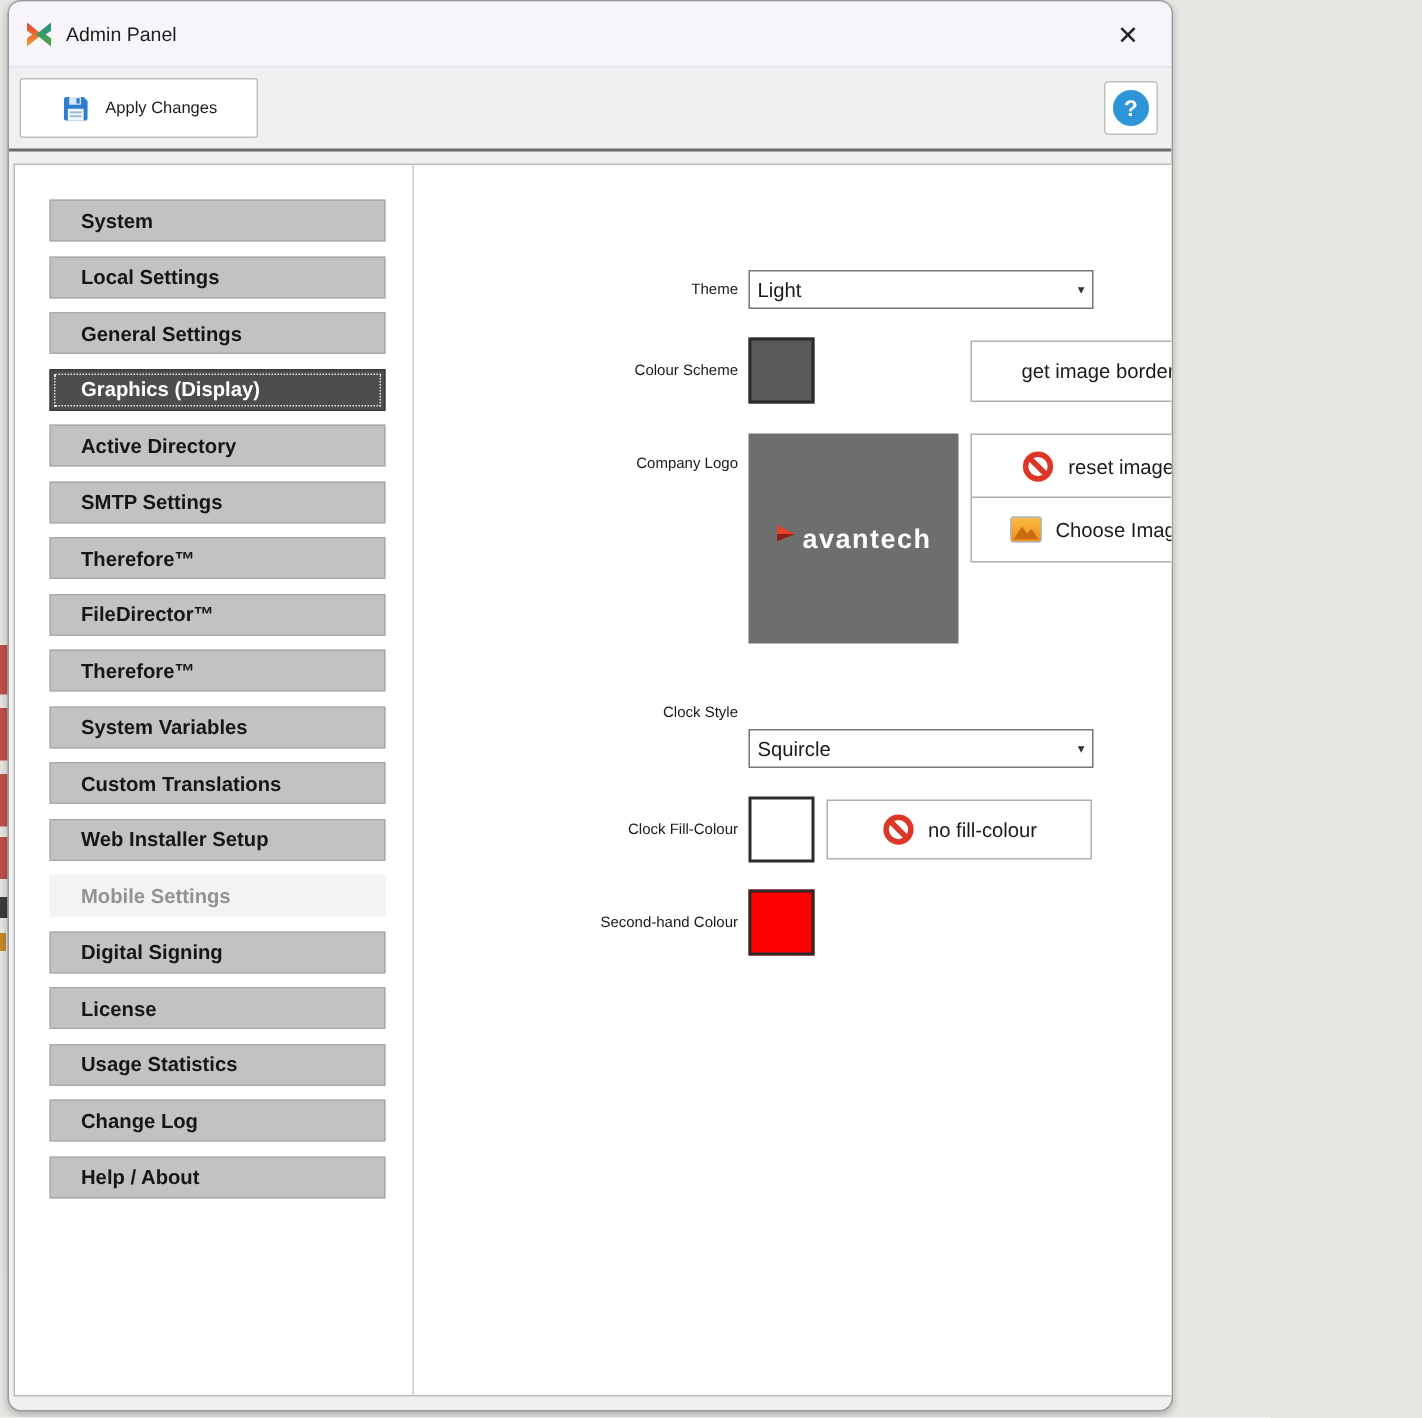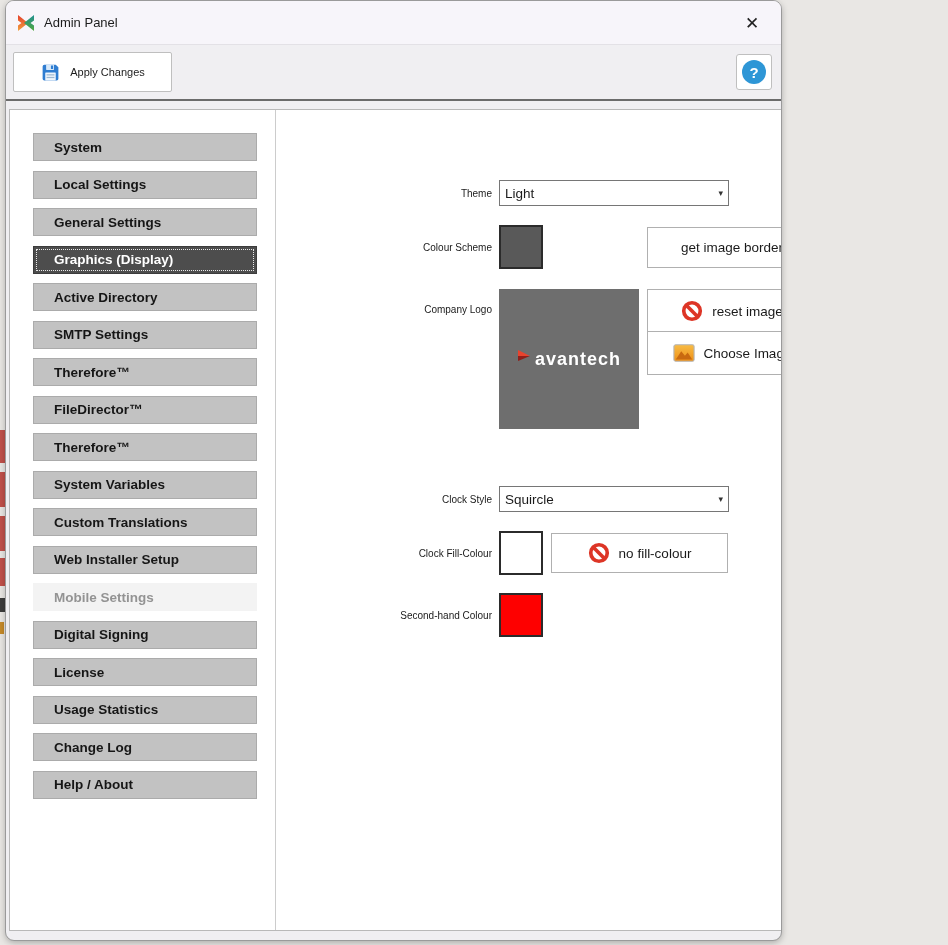--- a/index.html
+++ b/index.html
@@ -235,21 +235,21 @@
             <stop offset="0" stop-color="#f8bc45"></stop>
               <stop offset="1" stop-color="#ee9016"></stop>
           </linearGradient>
         </defs>
         <rect x="1" y="3" width="22" height="18" rx="2" fill="url(#imgGrad)" stroke="#b5b5b5" stroke-width="1.2"></rect>
         <path d="M3 19 L9 10 L13 15 L16 11.5 L21 19 Z" fill="#c96a10"></path>
       </svg>
       <span>Choose Image</span>
     </div>
 
-    <div class="form-label" style="top:376px">Clock Style</div>
+    <div class="form-label" style="top:352px">Clock Style</div>
     <div class="dropdown" style="left:489px; top:376px">
       <span>Squircle</span>
       <span class="dd-arrow">▾</span>
     </div>
 
     <div class="form-label" style="top:430px">Clock Fill-Colour</div>
     <div class="swatch" style="left: 489px; top: 421px; background: rgb(255, 255, 255);"></div>
     <div class="ctl-btn" style="left:541px; top:423px; width:177px; height:40px">
       <svg class="no-icon" viewBox="0 0 24 24">
         <circle cx="12" cy="12" r="9" fill="none" stroke="#dd3526" stroke-width="4"></circle>

